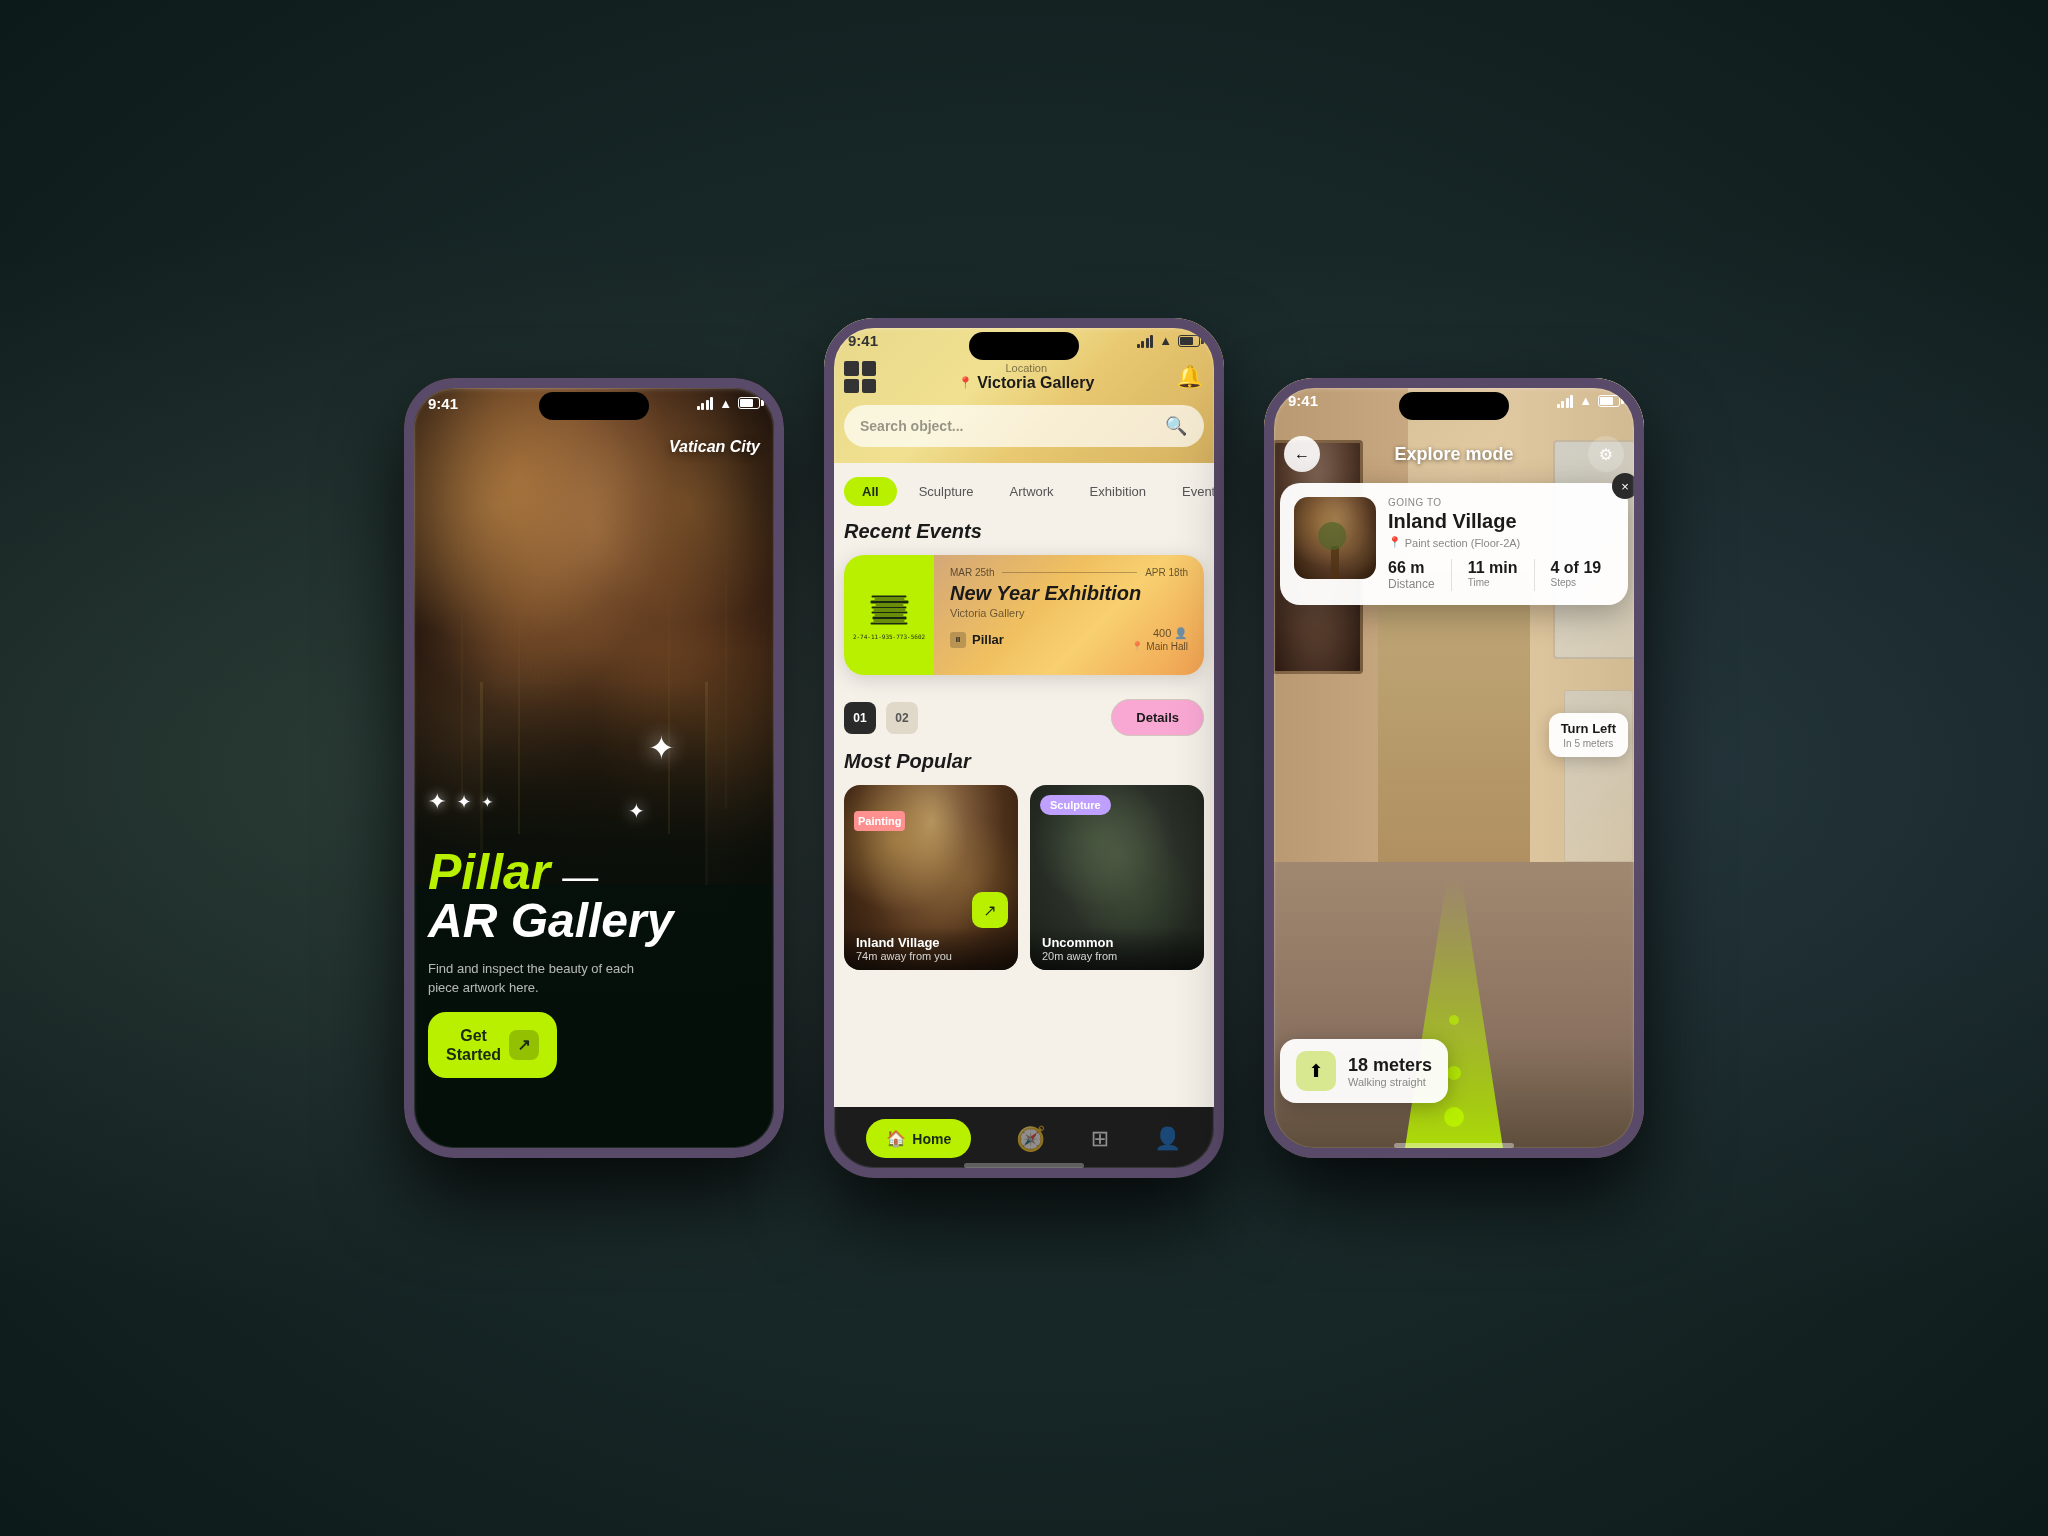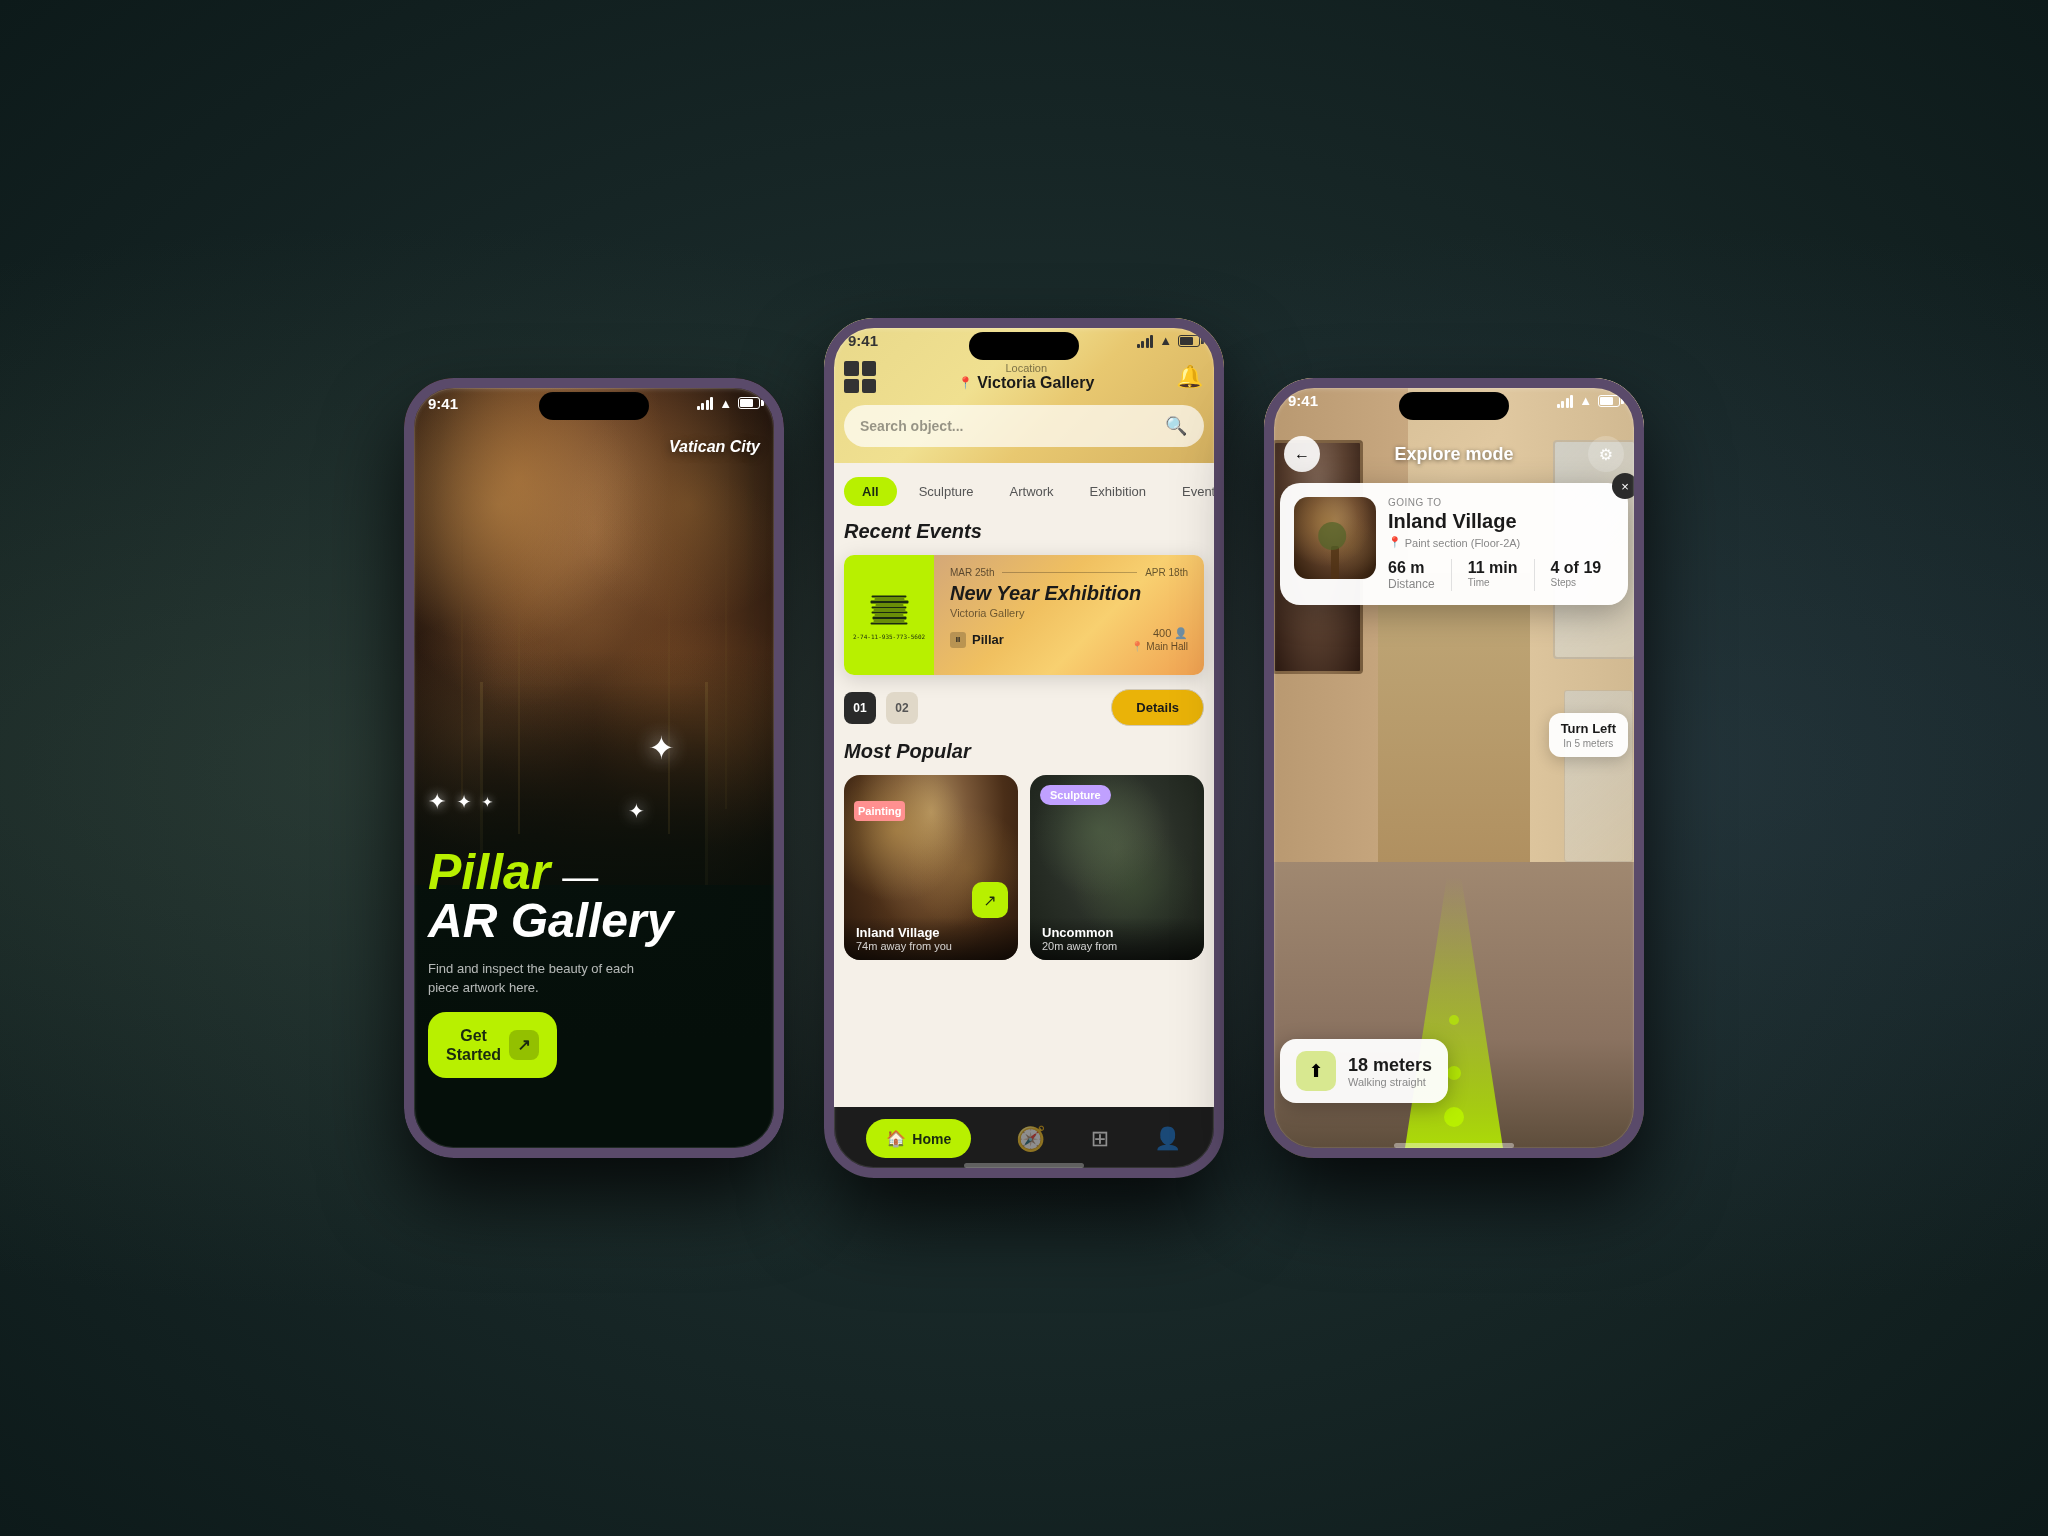--- a/index.html
+++ b/index.html
@@ -364,21 +364,21 @@
         <div style="display:flex;gap:8px;padding:14px 20px;align-items:center;overflow-x:auto;scrollbar-width:none;">
           <div style="padding:7px 18px;border-radius:20px;font-size:13px;font-weight:600;background:#b8f000;color:#1a2a10;white-space:nowrap;">All</div>
           <div style="padding:7px 14px;border-radius:20px;font-size:13px;color:#555;white-space:nowrap;">Sculpture</div>
           <div style="padding:7px 14px;border-radius:20px;font-size:13px;color:#555;white-space:nowrap;">Artwork</div>
           <div style="padding:7px 14px;border-radius:20px;font-size:13px;color:#555;white-space:nowrap;">Exhibition</div>
           <div style="padding:7px 14px;border-radius:20px;font-size:13px;color:#555;white-space:nowrap;">Event</div>
         </div>
 
         <div style="font-size:20px;font-weight:700;color:#1a1a1a;padding:0 20px 12px;font-style:italic;">Recent Events</div>
 
-        <div style="margin:0 20px 14px;border-radius:10px;overflow:hidden;display:flex;height:120px;box-shadow:0 4px 20px rgba(0,0,0,0.15);">
+        <div style="margin:0 20px 24px;border-radius:20px;overflow:hidden;display:flex;height:120px;box-shadow:0 4px 20px rgba(0,0,0,0.15);">
 
           <div style="background:#b8f000;width:90px;display:flex;flex-direction:column;align-items:center;justify-content:center;padding:12px 8px;position:relative;">
             <div style="transform:rotate(90deg);display:flex;gap:1px;align-items:center;margin-bottom:4px;">
               <div style="height:35px;width:2px;background:#1a2a10;border-radius:1px;"></div>
               <div style="height:30px;width:1px;background:#1a2a10;border-radius:1px;"></div>
               <div style="height:38px;width:3px;background:#1a2a10;border-radius:1px;"></div>
               <div style="height:28px;width:1px;background:#1a2a10;border-radius:1px;"></div>
               <div style="height:35px;width:2px;background:#1a2a10;border-radius:1px;"></div>
               <div style="height:32px;width:1px;background:#1a2a10;border-radius:1px;"></div>
               <div style="height:36px;width:2px;background:#1a2a10;border-radius:1px;"></div>
@@ -406,21 +406,21 @@
               <div style="font-size:11px;color:rgba(0,0,0,0.6);text-align:right;">
                 400 👤<br><span style="font-size:10px;">📍 Main Hall</span>
               </div>
             </div>
           </div>
         </div>
 
         <div style="display:flex;align-items:center;padding:0 20px 14px;gap:10px;">
           <div style="width:32px;height:32px;background:#2a2a2a;border-radius:8px;display:flex;align-items:center;justify-content:center;font-size:12px;font-weight:600;color:white;">01</div>
           <div style="width:32px;height:32px;background:#e0d8c8;border-radius:8px;display:flex;align-items:center;justify-content:center;font-size:12px;font-weight:600;color:#555;">02</div>
-          <button style="margin-left:auto;background:#eab308;border:1px solid #d0c8b8;padding:10px 24px;border-radius:20px;font-size:13px;font-weight:600;color:#1a1a1a;cursor:pointer;">Details</button>
+          <button style="margin-left:auto;background:#f9a8d4;border:1px solid #d0c8b8;padding:10px 24px;border-radius:20px;font-size:13px;font-weight:600;color:#1a1a1a;cursor:pointer;">Details</button>
         </div>
 
         <div style="font-size:20px;font-weight:700;color:#1a1a1a;padding:0 20px 12px;font-style:italic;">Most Popular</div>
 
         <div style="display:flex;gap:12px;padding:0 20px;">
 
           <div style="flex:1;border-radius:16px;overflow:hidden;position:relative;height:185px;">
             <div style="position:absolute;inset:0;background:radial-gradient(ellipse at 50% 20%, #b09060 0%, #7a5838 30%, #4a2e18 60%, #2a180c 100%);">
               <div style="position:absolute;inset:0;background:radial-gradient(circle at 30% 30%,rgba(200,160,80,0.5) 0%,transparent 40%),radial-gradient(circle at 70% 50%,rgba(160,120,60,0.4) 0%,transparent 40%),radial-gradient(circle at 50% 70%,rgba(120,80,40,0.3) 0%,transparent 40%);"></div>
             </div>

